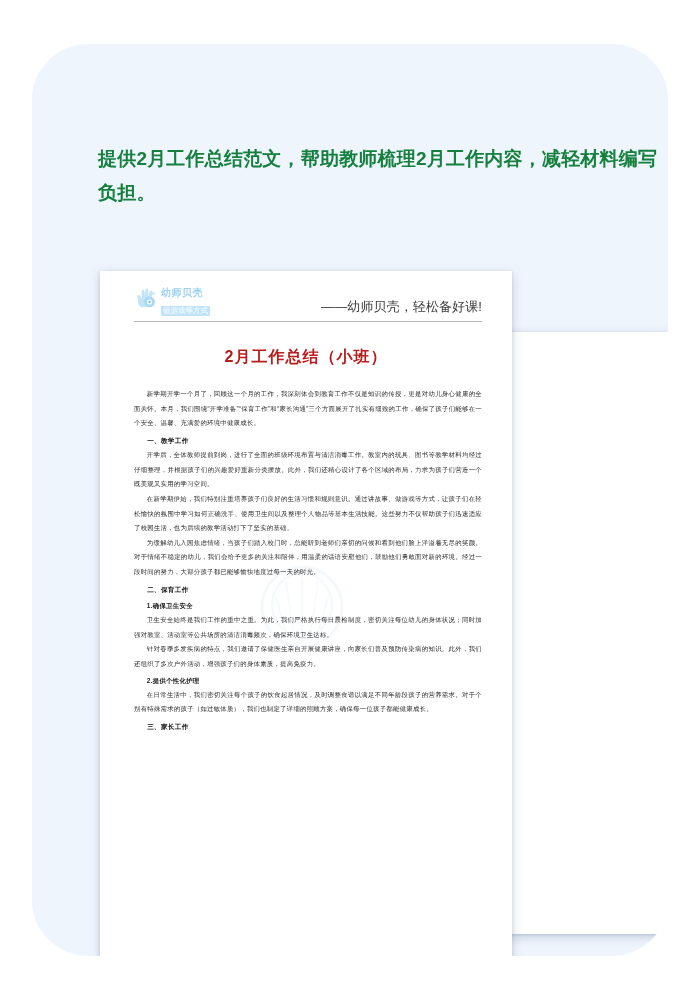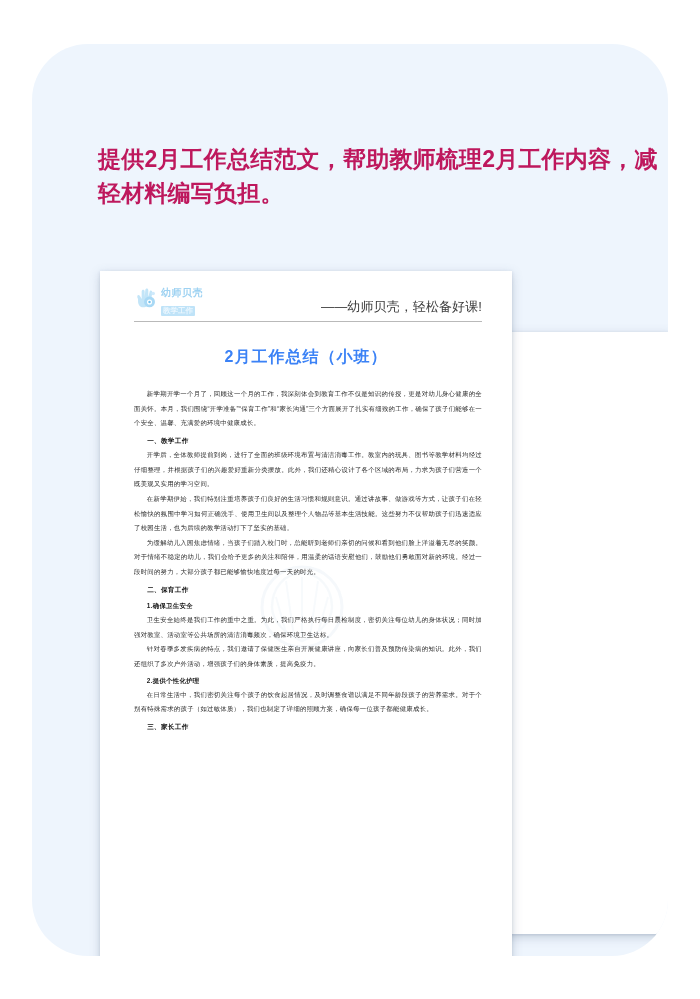--- a/index.html
+++ b/index.html
@@ -27,24 +27,24 @@
     border-radius: 56px;
     overflow: hidden;
   }
 
   
   .headline {
     position: absolute;
     left: 66px;
     top: 98px;
     width: 576px;
-    font-size: 23px;
+    font-size: 19px;
     line-height: 34px;
     font-weight: 700;
-    color: #be185d;
+    color: #15803d;
     letter-spacing: 0.2px;
     white-space: pre-wrap;
   }
 
   
   .sheet {
     position: absolute;
     background: #ffffff;
     box-shadow: 0 3px 10px rgba(80, 100, 130, 0.26),
                 0 1px 3px rgba(80, 100, 130, 0.18);
@@ -149,21 +149,21 @@
 
   
   .doc-title {
     position: absolute;
     left: 0;
     top: 76px;
     width: 412px;
     text-align: center;
     font-size: 16px;
     font-weight: 700;
-    color: #3b82f6;
+    color: #b91c1c;
     letter-spacing: 1px;
   }
 
   
   .doc-body {
     position: absolute;
     left: 34px;
     top: 116px;
     width: 348px;
   }
@@ -262,21 +262,21 @@
             <path d="M6 18 C3 13 6 9 9 13 L12 18 L12 6 C12 2 17 2 17 6 L17 15
                      L18 4 C18 0 23 0 23 4 L23 15 L25 7 C25 3 30 3.5 29.5 7.5
                      L28 18 C27 26 22 32 14 32 C9 32 6 27 6 22 Z" fill="#c3e5f8"></path>
             <circle cx="25" cy="23" r="9" fill="#a9d9f5"></circle>
             <circle cx="25" cy="23" r="4.2" fill="#ffffff"></circle>
             <circle cx="25" cy="23" r="2" fill="#6fc0ec"></circle>
             <circle cx="31" cy="9" r="3" fill="#cfeafb"></circle>
           </svg>
           <div class="logo-text">
             <div class="logo-line1">幼师贝壳</div>
-            <span class="logo-line2">教学工作</span>
+            <span class="logo-line2">做游戏等方式</span>
           </div>
         </div>
 
         <div class="slogan">——幼师贝壳，轻松备好课!</div>
       </div>
 
       <div class="head-rule"></div>
 
       <div class="doc-title">2月工作总结（小班）</div>
 

